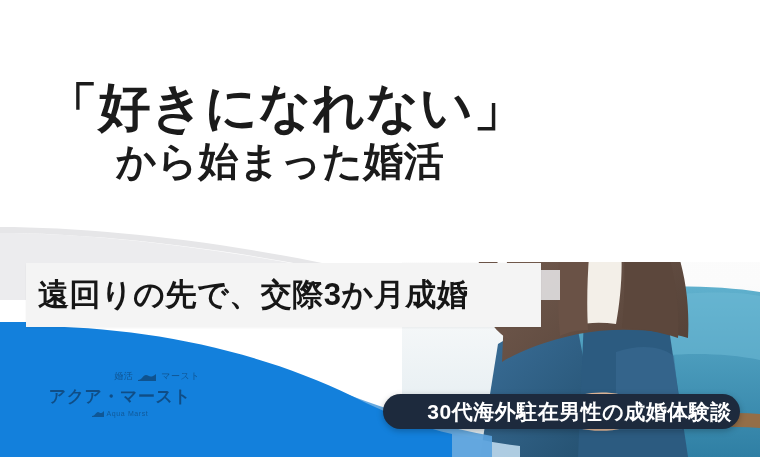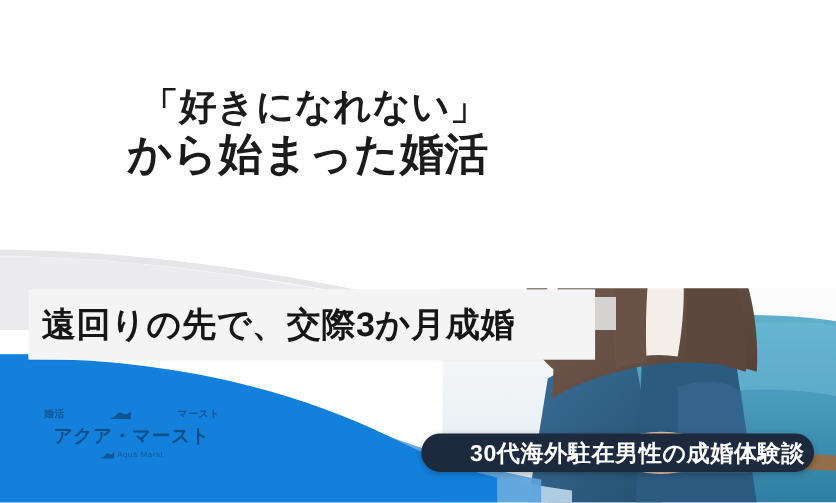--- a/index.html
+++ b/index.html
@@ -33,21 +33,21 @@
   .headline{
     position:absolute;
     left:0;top:78px;
     width:560px;
     text-align:center;
     color:#1b1b1b;
     z-index:5;
   }
   .headline .l1{
     display:block;
-    font-size:34px;
+    font-size:52px;
     line-height:1.12;
     font-weight:700;
     letter-spacing:0.5px;
     white-space:nowrap;
     padding-left:12px;
   }
   .headline .l2{
     display:block;
     font-size:40px;
     line-height:1.16;
@@ -79,23 +79,23 @@
   
   .logo{
     position:absolute;
     left:40px;top:370px;
     width:160px;
     text-align:center;
     z-index:7;
     color:#0d2f52;
   }
   .logo-top{
-    display:flex;align-items:center;justify-content:space-between;
+    display:flex;align-items:center;justify-content:flex-end;
     gap:5px;
-    font-size:9px;font-weight:700;
+    font-size:9px;font-weight:400;
     letter-spacing:.5px;
     opacity:.55;
   }
   .logo-mark{display:block;width:18px;height:8px;}
   .logo-name{
     font-size:17px;font-weight:700;
     letter-spacing:.5px;
     margin-top:2px;
     opacity:.62;
     white-space:nowrap;

